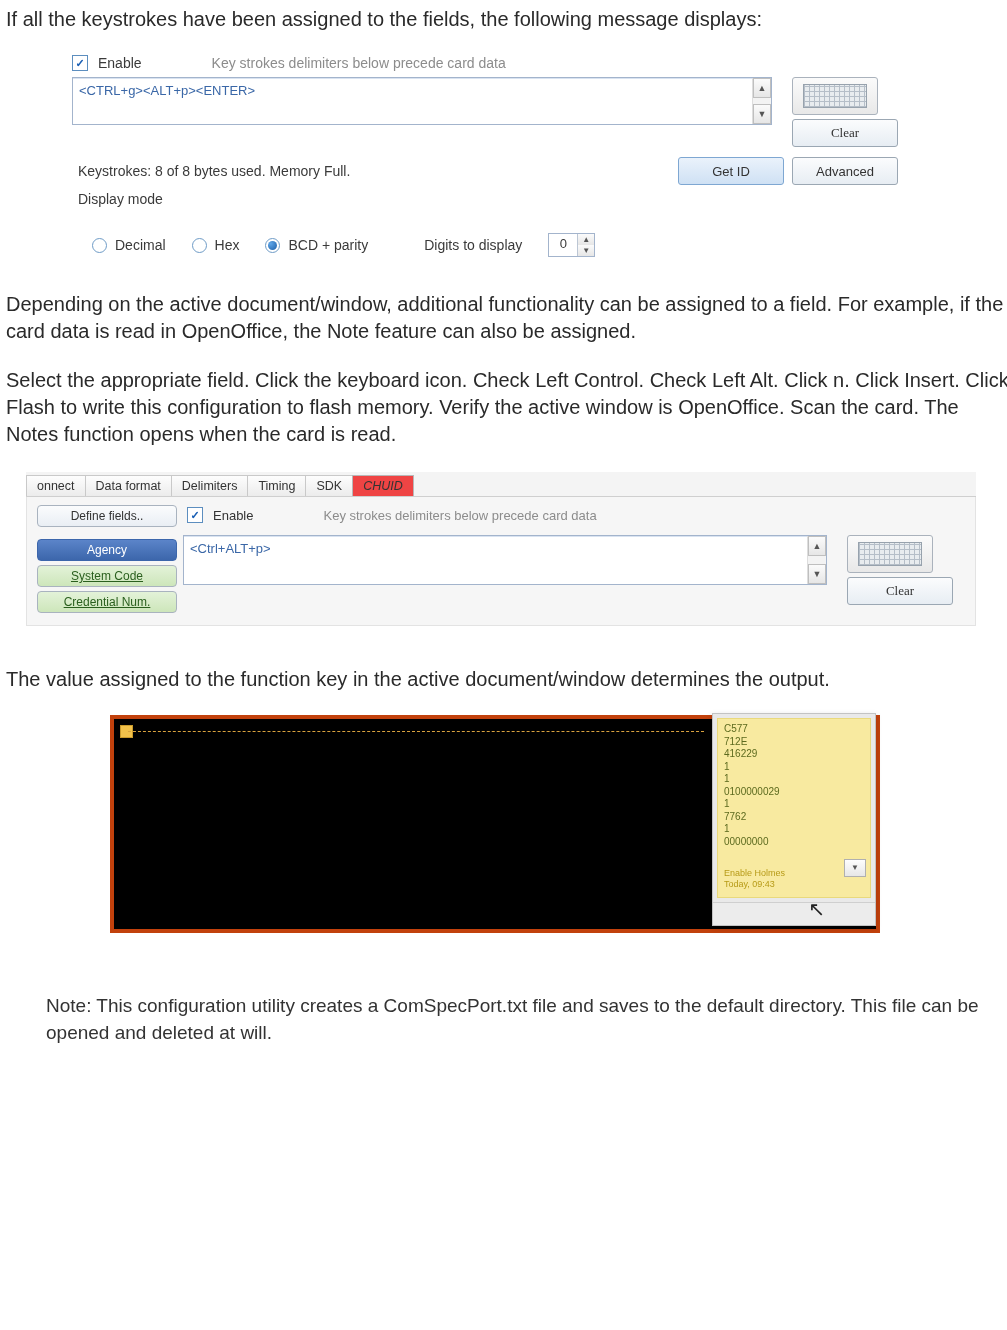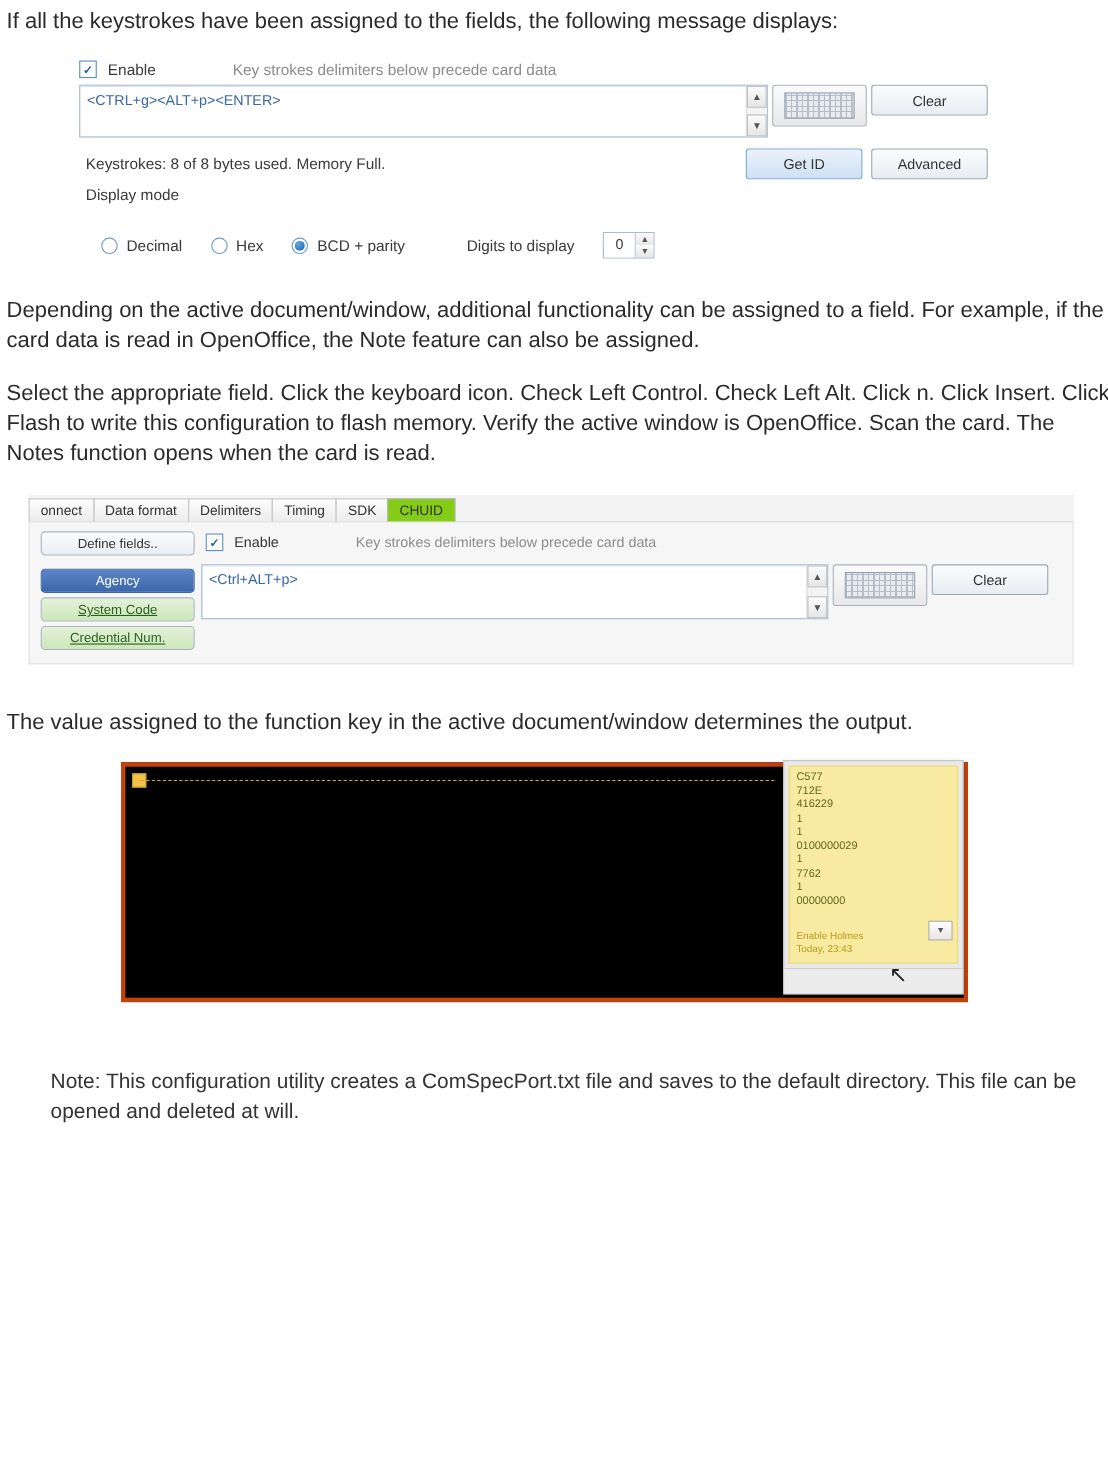--- a/index.html
+++ b/index.html
@@ -13,33 +13,33 @@
   .doc-text { font-size: 20px; line-height: 1.35; color: #2a2a2a; }
   .section { margin: 0 0 22px 0; }
 
   
   .shot1 {
     margin: 18px 0 28px 66px;
     width: 826px;
     font-size: 14px;
     color: #3a3a3a;
   }
-  .row { display: flex; }
+  .row { display: flex; align-items: center; }
   .enable-row { gap: 10px; margin-bottom: 6px; }
   .muted { color: #8c8c8c; }
   .win-checkbox {
     width: 14px; height: 14px;
     border: 1px solid #5c8ebf;
     background: #fff;
     display: inline-flex; align-items: center; justify-content: center;
     font-size: 11px; color: #1a5fb4; font-weight: bold;
   }
   .win-checkbox::after { content: "✓"; }
 
-  .keystroke-input-row { display: flex; gap: 4px; }
+  .keystroke-input-row { display: flex; gap: 20px; }
   .keystroke-box {
     flex: 1;
     border: 1px solid #a3b4cc;
     background: #fff;
     display: flex;
   }
   .keystroke-text {
     flex: 1; padding: 4px 6px; color: #3a67a7; font-size: 13px;
     border-top: 1px solid #d9e3f1;
   }
@@ -47,21 +47,21 @@
     width: 18px; background: #f3f3f3;
     display: flex; flex-direction: column; justify-content: space-between;
     border-left: 1px solid #ddd;
   }
   .scroll-btn {
     height: 18px; background: linear-gradient(#fbfbfb, #e6e6e6);
     border: 1px solid #bfbfbf; margin: 0;
     display: flex; align-items: center; justify-content: center;
     font-size: 9px; color: #555;
   }
-  .right-stack { display: flex; flex-direction: row; gap: 4px; }
+  .right-stack { display: flex; flex-direction: column; gap: 4px; font-family: Liberation Serif, serif; }
   .keyboard-btn {
     width: 84px; height: 36px;
     border: 1px solid #aab2bc; border-radius: 3px;
     background: linear-gradient(#fbfbfb, #e8e8e8);
     display: flex; align-items: center; justify-content: center;
   }
   .keyboard-grid {
     width: 62px; height: 22px;
     background:
       repeating-linear-gradient(0deg,#b5bec8 0,#b5bec8 1px,transparent 1px,transparent 5px),
@@ -111,21 +111,21 @@
   }
   .tabbar {
     display:flex; align-items:flex-end; height:24px;
     border-bottom:1px solid #cfcfcf; background:#f4f4f4;
   }
   .tab {
     padding:3px 10px; border:1px solid #c9c9c9; border-bottom:none;
     background:linear-gradient(#fdfdfd,#ececec); margin-right:-1px;
     font-size:12.5px; color:#333; position:relative;
   }
-  .tab.active { background:#84cc16; z-index:2; border-color:#b8b8b8; }
+  .tab.active { background:#ef4444; z-index:2; border-color:#b8b8b8;font-style:italic; }
   .shot2-inner { display:flex; padding:8px 22px 12px 10px; background:#f6f6f6; border:1px solid #e3e3e3; border-top:none; }
   .left-col { width:140px; display:flex; flex-direction:column; gap:4px; padding-right:6px; }
   .pill-btn {
     height:20px;border:1px solid #a9b3bf;border-radius:4px;
     background:linear-gradient(#fbfcfd,#e9eef4);
     font-size:12px;color:#333;display:flex;align-items:center;justify-content:center;
   }
   .pill-agency { background:linear-gradient(#5b84c9,#3c66ab); color:#fff; border-color:#3c66ab;}
   .pill-green  { background:linear-gradient(#e3f2d8,#cde6ba); color:#2a5f1e;text-decoration:underline;}
   .right-col { flex:1; display:flex; flex-direction:column; }
@@ -291,21 +291,21 @@
         <div>416229</div>
         <div>1</div>
         <div>1</div>
         <div>0100000029</div>
         <div>1</div>
         <div>7762</div>
         <div>1</div>
         <div>00000000</div>
         <div class="meta">
           <div>Enable Holmes</div>
-          <div>Today, 23:43</div>
+          <div>Today, 09:43</div>
         </div>
         <div class="mini-btn">▼</div>
       </div>
       <div class="note-bar">
         <span class="cursor">↖</span>
       </div>
     </div>
   </div>
 </div>
 

